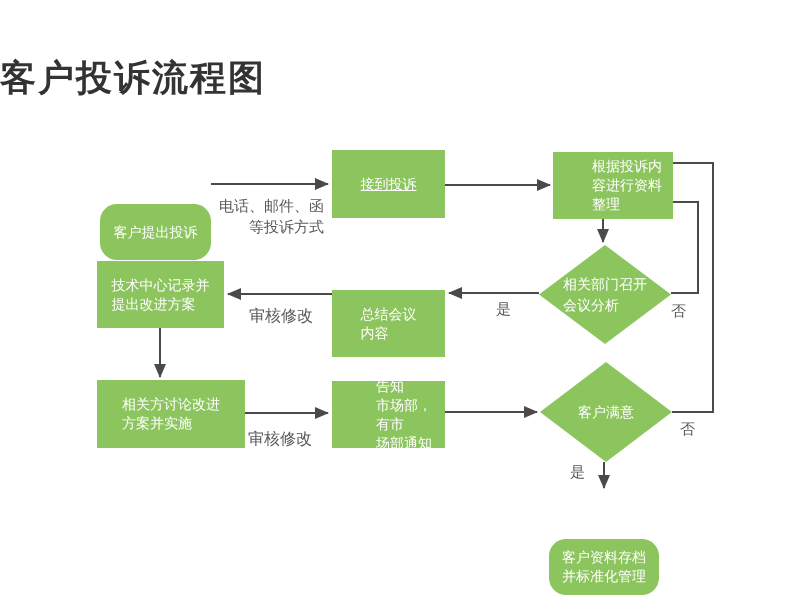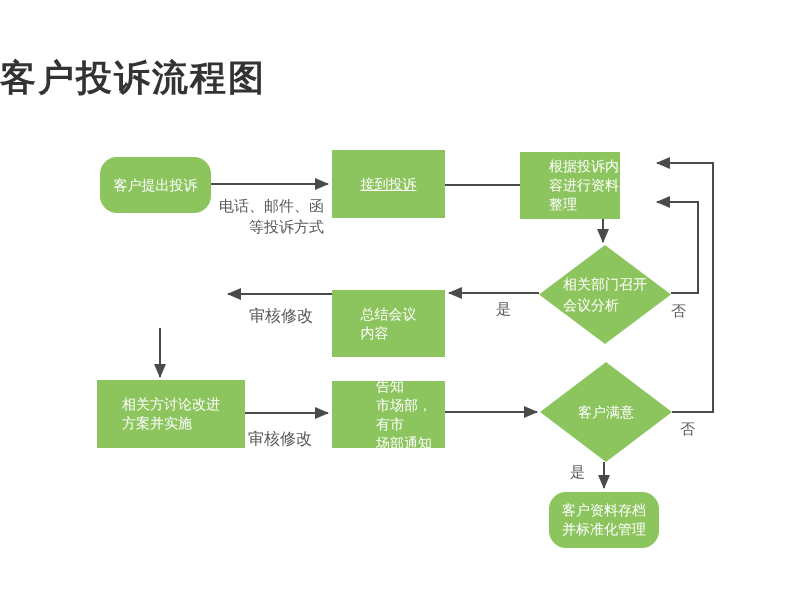--- a/index.html
+++ b/index.html
@@ -46,21 +46,21 @@
     background: var(--node-fill);
     color: var(--node-text);
     display: flex;
     align-items: center;
     justify-content: center;
     font-size: 14px;
     line-height: 19px;
     white-space: pre-line;
     text-align: left;
   }
-  .terminator { border-radius: 17px; }
+  .terminator { border-radius: 17px; margin-top: 47px; }
   .process { border-radius: 0; }
   .decision {
     clip-path: polygon(50% 0%, 100% 50%, 50% 100%, 0% 50%);
     line-height: 21px;
   }
   .edge-label {
     position: absolute;
     color: var(--label-text);
     font-size: 16px;
     line-height: 21px;
@@ -92,30 +92,32 @@
     <path d="M445,412 H537" marker-end="url(#arrowhead)"></path>
     <path d="M671,293 H698 V202 H657" marker-end="url(#arrowhead)"></path>
     <path d="M672,412 H713 V163 H657" marker-end="url(#arrowhead)"></path>
     <path d="M604,462 V488" marker-end="url(#arrowhead)"></path>
   </svg>
 
   <div class="node terminator" style="left:100px; top:157px; width:111px; height:56px;">客户提出投诉</div>
 
   <div class="node process" style="left:332px; top:150px; width:113px; height:68px;text-decoration:underline;">接到投诉</div>
 
-  <div class="node process" style="left:520px; top:152px; width:100px; height:67px;padding-left:28px;">根据投诉内
+  <div class="node process" style="left:553px; top:152px; width:120px; height:67px;padding-left:28px;">根据投诉内
 容进行资料
 整理</div>
 
   <div class="node decision" style="left:539px; top:245px; width:132px; height:99px;">相关部门召开
 会议分析</div>
 
   <div class="node process" style="left:332px; top:261px; width:113px; height:67px;margin-top:29px;">总结会议
 内容</div>
 
+  <div class="node process" style="left:97px; top:261px; width:127px; height:67px;">技术中心记录并
+提出改进方案</div>
 
   <div class="node process" style="left:97px; top:380px; width:148px; height:68px;">相关方讨论改进
 方案并实施</div>
 
   <div class="node process" style="left:332px; top:381px; width:113px; height:67px;padding-left:44px;">改进结果告知
 市场部，有市
 场部通知客户</div>
 
   <div class="node decision" style="left:540px; top:362px; width:132px; height:100px;">客户满意</div>
 

